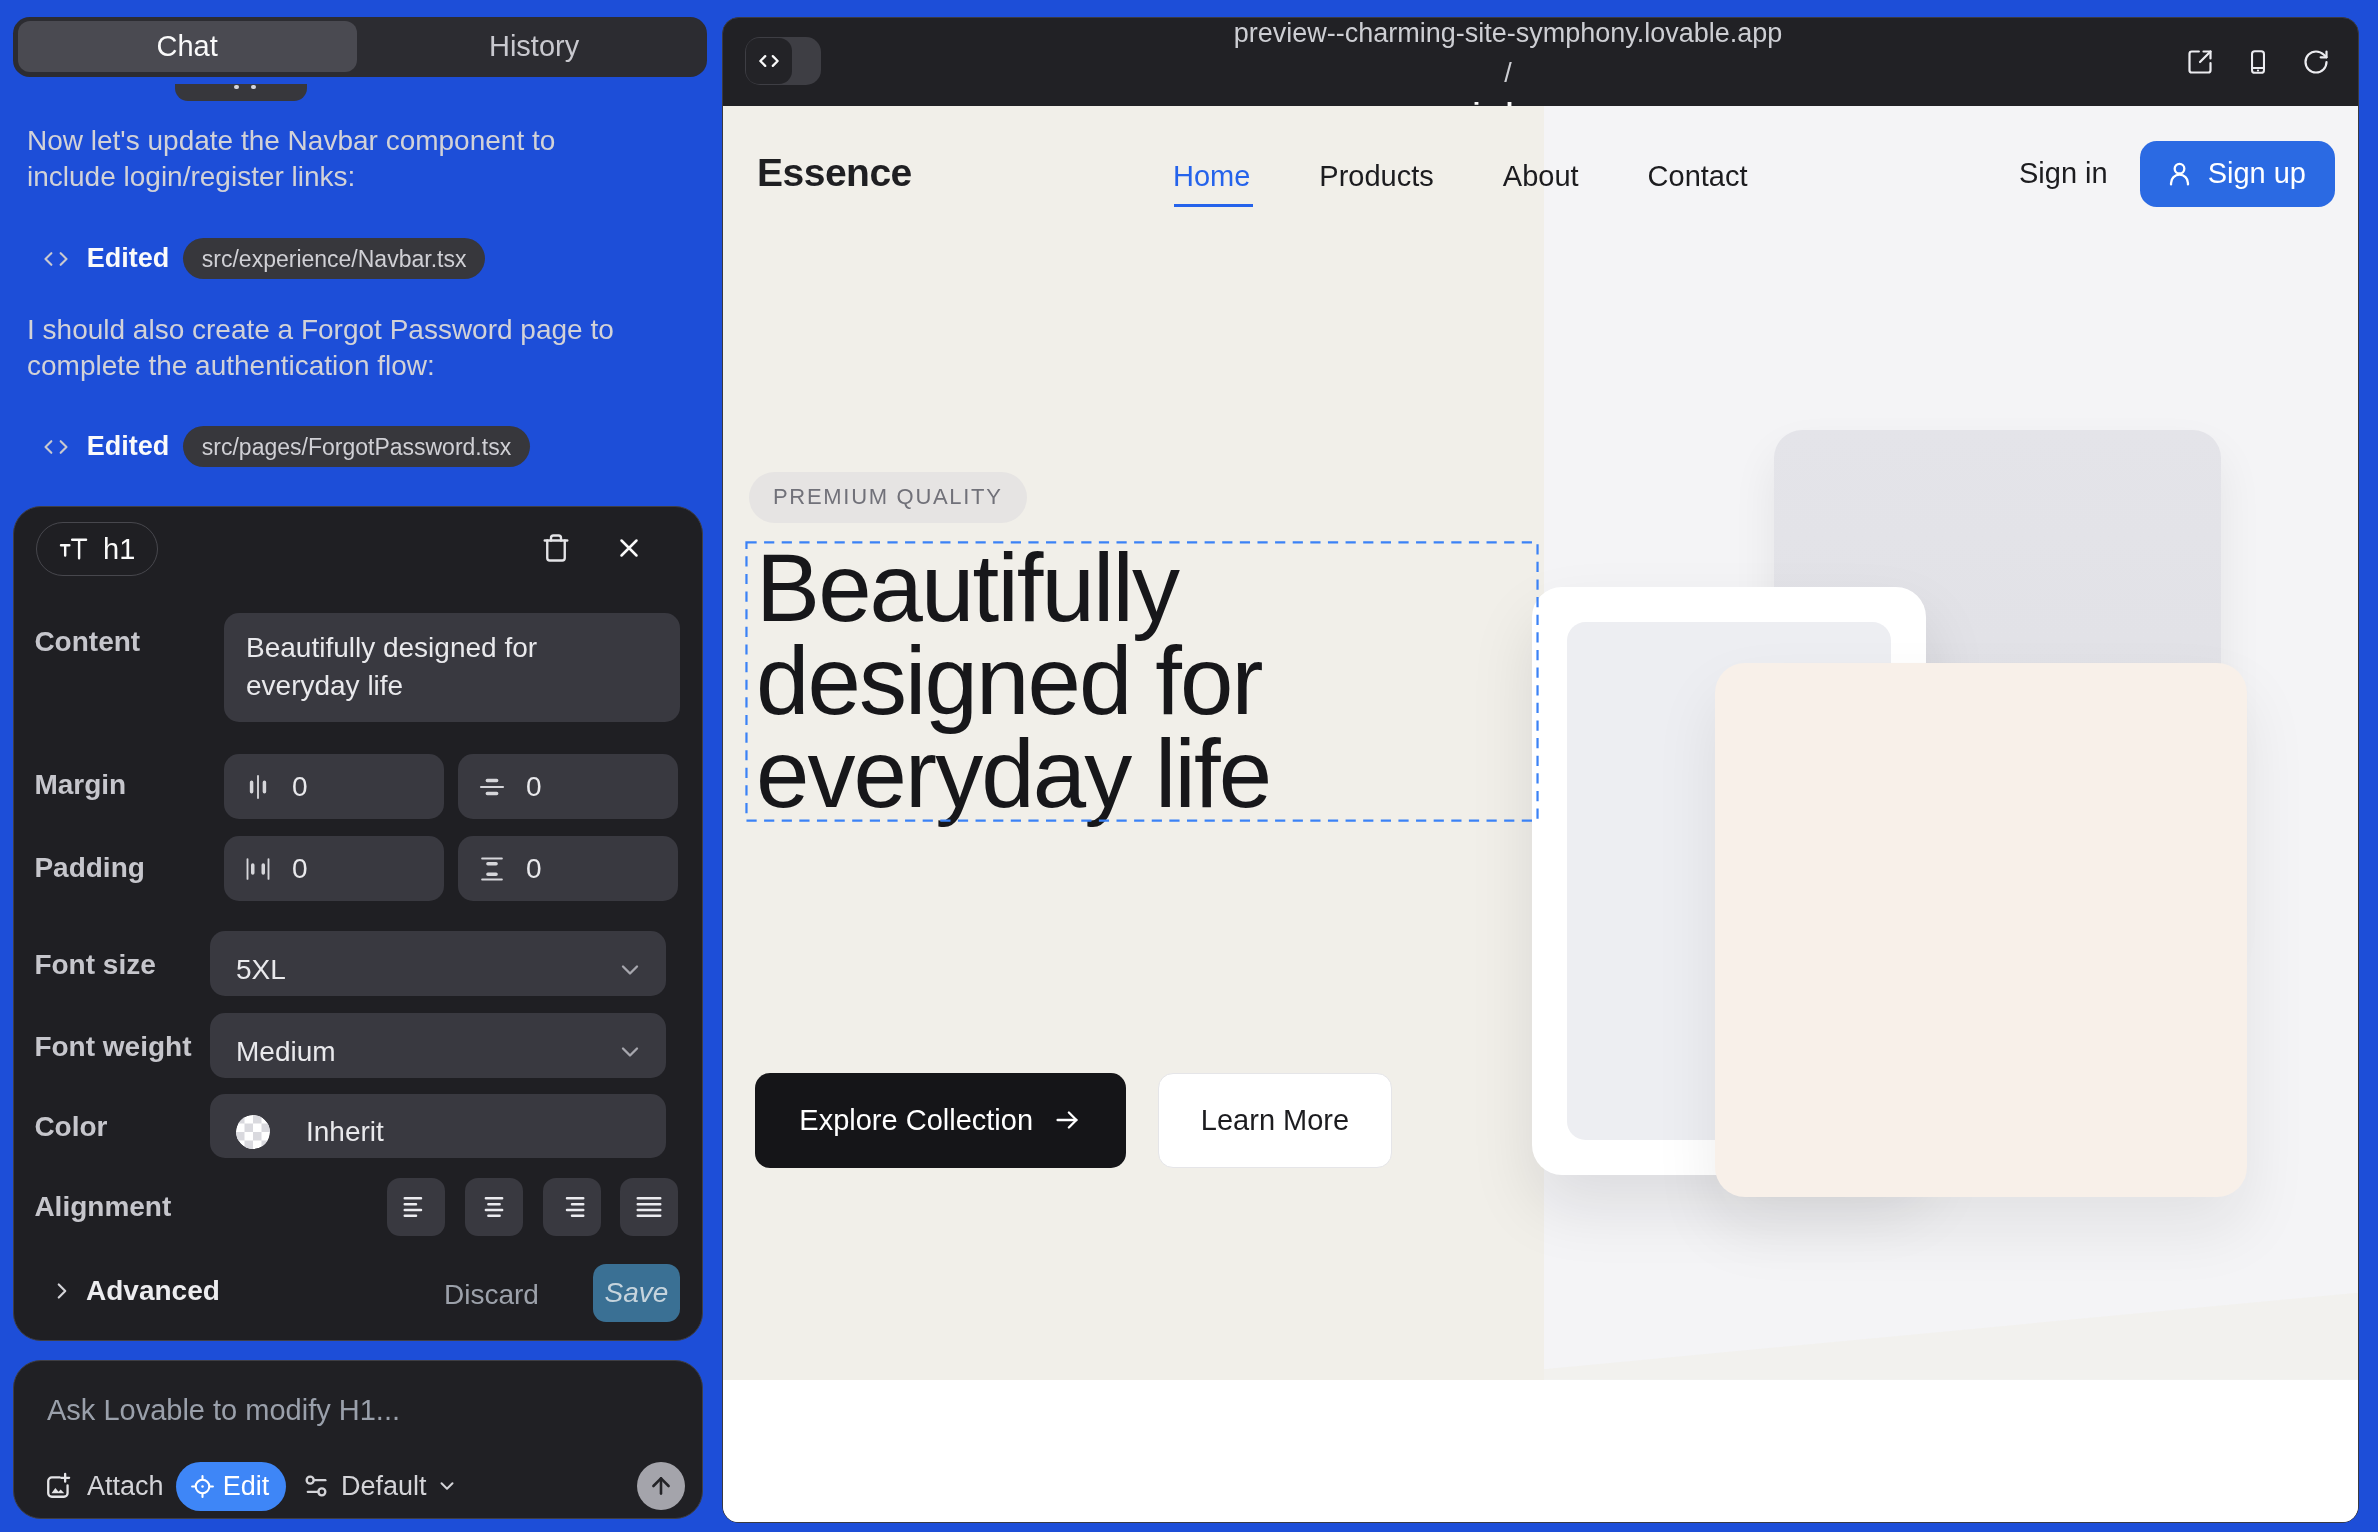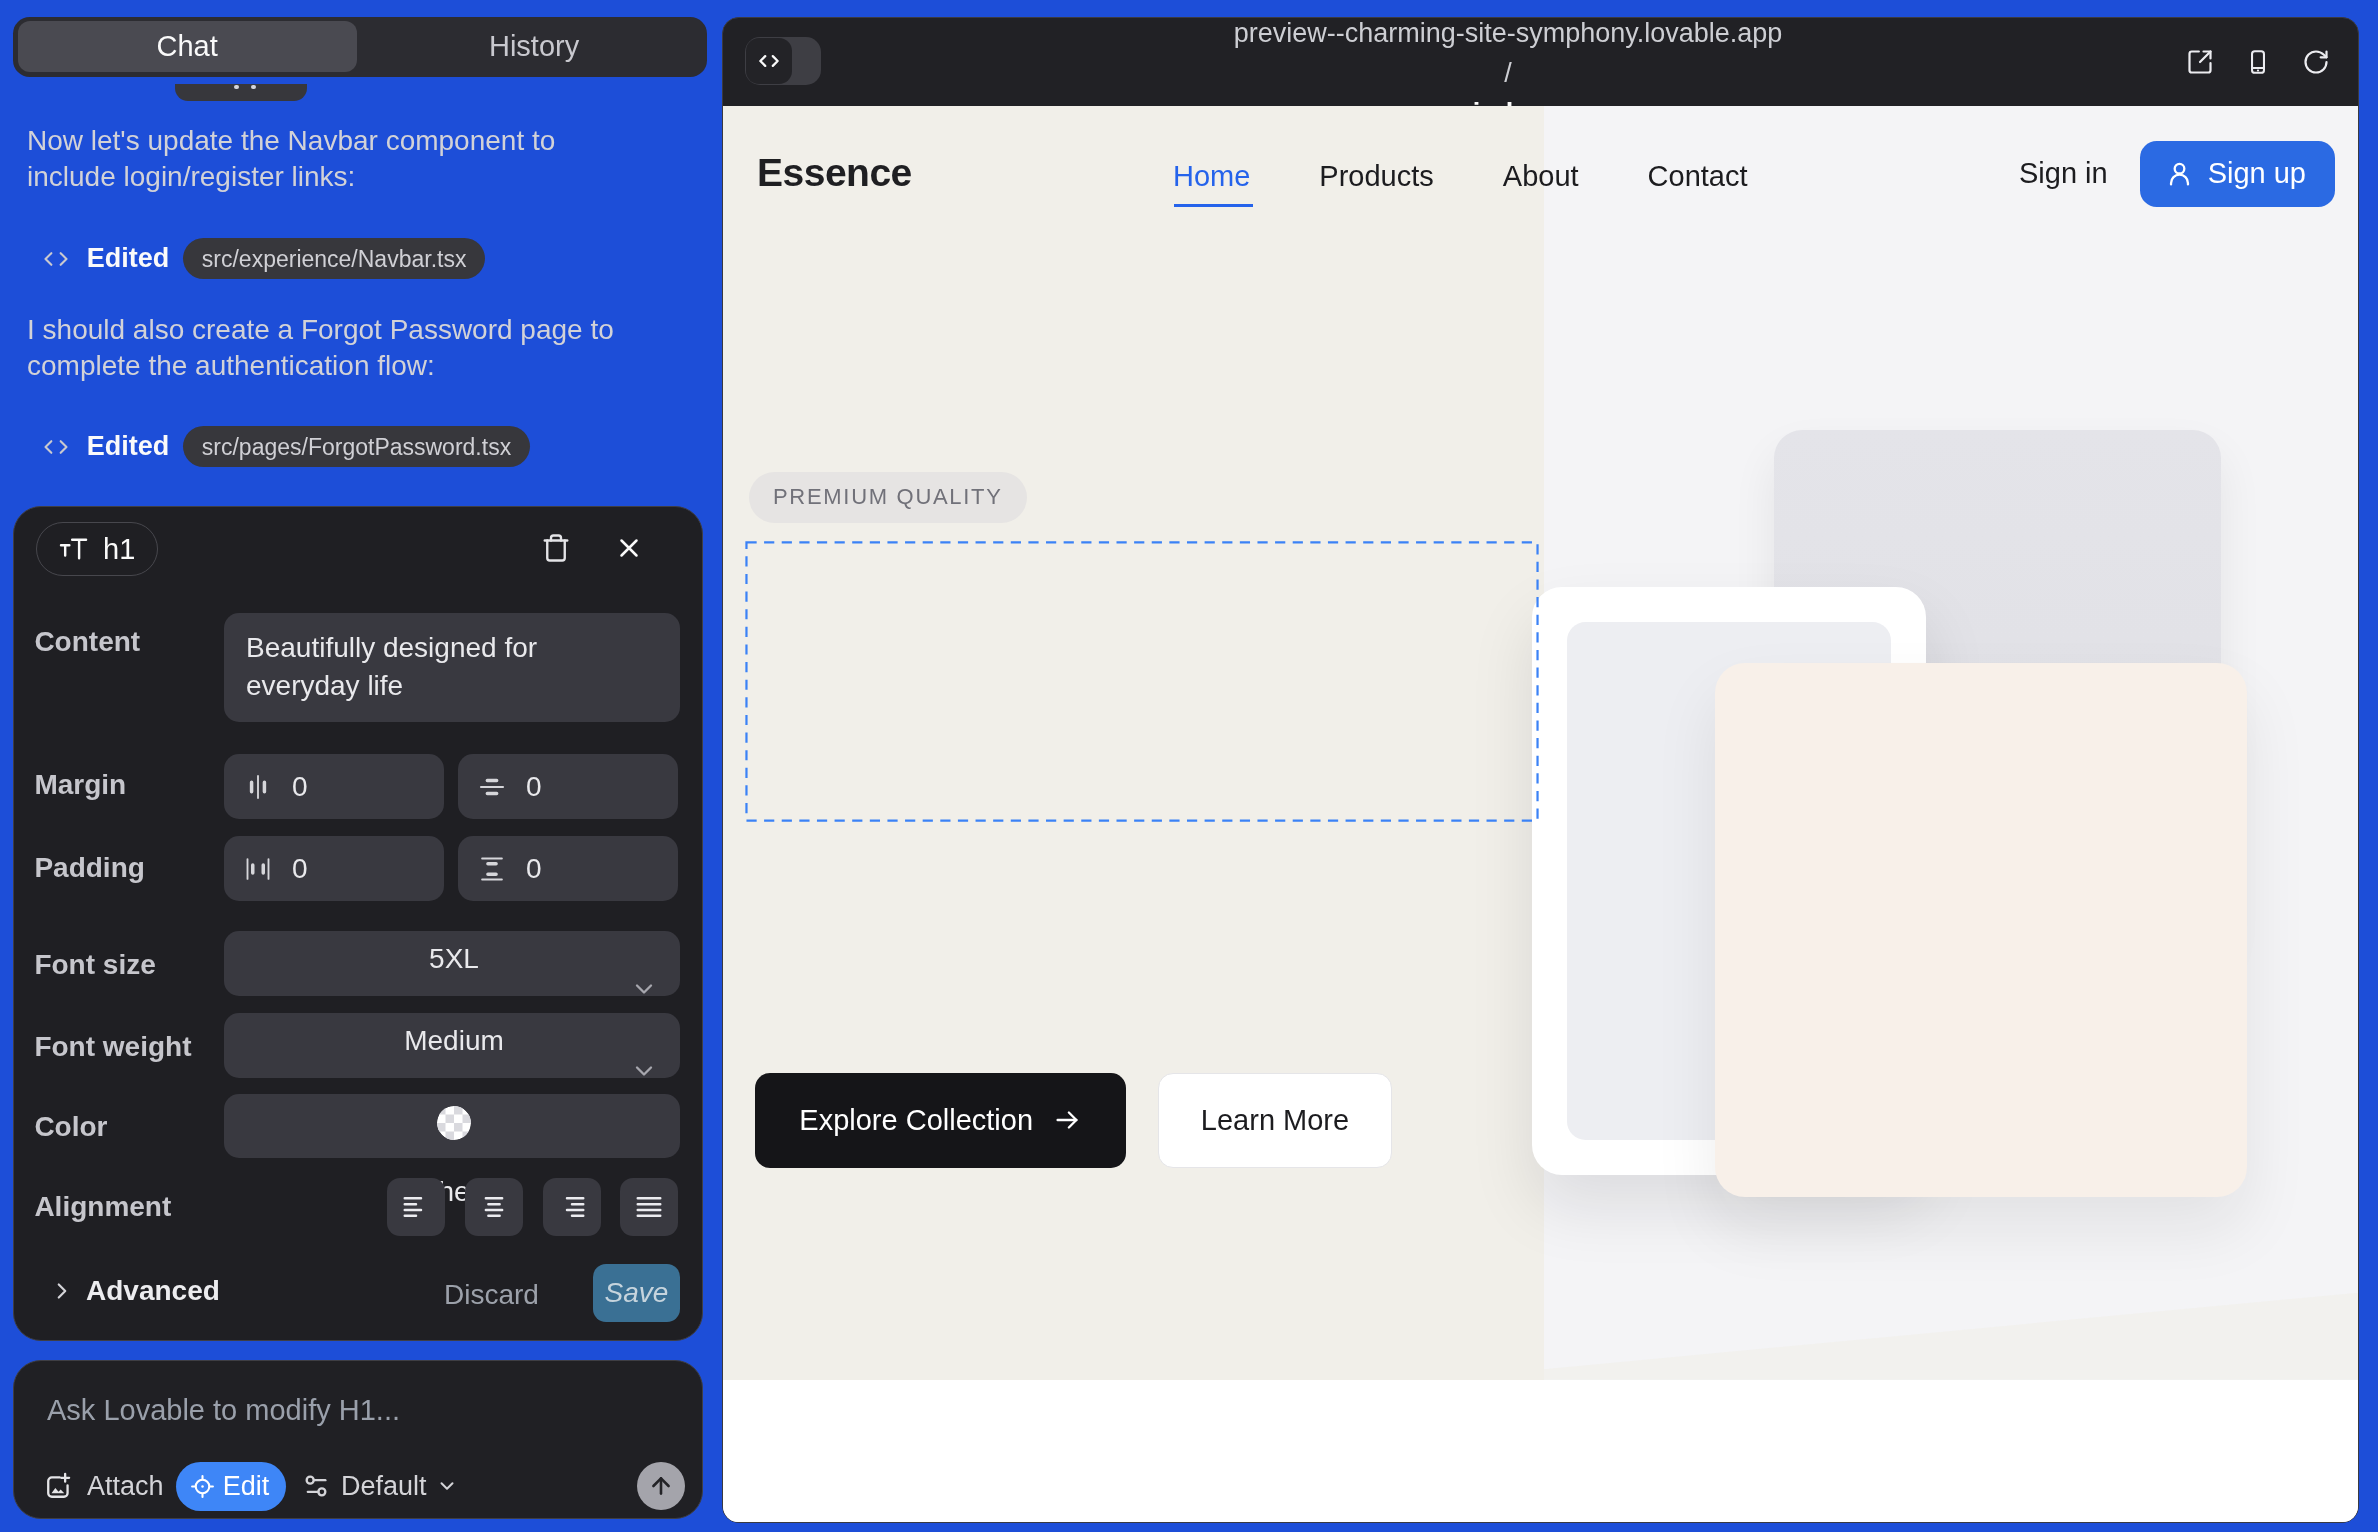--- a/index.html
+++ b/index.html
@@ -21,21 +21,21 @@
   .icon { display:inline-flex; align-items:center; justify-content:center; flex:none; }
   
   .editor { left:13px; top:506px; width:690px; height:835px; border-radius:28px; background:#1f1f23; border:0.9px solid #3e3e44; }
   .tagpill { left:22px; top:15px; height:54px; border-radius:27px; border:1.4px solid #47474d; display:flex; align-items:center; padding:0 22px; gap:14px; }
   .tagpill .tname { font-size:29px; color:#fafafa; }
   .iconbtn { width:41px; height:41px; display:flex; align-items:center; justify-content:center; color:#e4e4e7; }
   .flabel { left:20.4px; font-size:28px; font-weight:600; color:#c6c6cc; }
   .field { background:#393940; border-radius:15px; color:#e9e9ec; font-size:28px; display:flex; align-items:center; }
   .textarea { left:210px; top:106px; width:456px; height:109px; padding:16px 37px 16px 22px; line-height:38px; display:block; }
   .numfield { width:220px; height:65px; padding-left:20.4px; gap:19.5px; }
-  .selfield { left:210px; width:456px; height:65px; padding:12px 22px 0 26px;flex-direction:column; }
+  .selfield { left:196px; width:456px; height:65px; padding:12px 22px 0 26px; }
   .selfield .chev { margin-left:auto; color:#a7a7ae; }
   .swatch { width:34px; height:34px; border-radius:50%; overflow:hidden; flex:none; }
   .alignbtn { width:58px; height:58px; border-radius:13px; background:#393940; display:flex; align-items:center; justify-content:center; color:#ececf0; }
   .adv-label { font-size:28px; font-weight:600; color:#ececef; }
   .discard { font-size:28px; color:#9ca1aa; }
   .savebtn { left:579px; top:757px; width:87px; height:58px; border-radius:13px; background:#3a7094; color:#c6d4dd; font-size:28px; display:flex; align-items:center; justify-content:center;font-style:italic; }
   
   .composer { left:13px; top:1360px; width:690px; height:159px; border-radius:28px; background:#202024; border:0.9px solid #3e3e44; }
   .placeholder { left:33px; top:33px; font-size:29px; color:#9aa0ab; }
   .crow { left:30px; top:100px; height:50px; display:flex; align-items:center; color:#d4d4d8; font-size:27px; }
@@ -359,20 +359,25 @@
           <svg width="29" height="29" viewBox="0 0 24 24" fill="none" stroke="#fff" stroke-width="1.9" stroke-linecap="round" stroke-linejoin="round">
                 <circle cx="12" cy="8" r="4"></circle>
                 <path d="M5 21v-1a7 7 0 0 1 14 0v1"></path>
               </svg>
         </span>
         <span>Sign up</span>
       </span>
     </div>
 
     <span class="abs badge">PREMIUM QUALITY</span>
+    <h1 class="abs h1">
+      <span style="display:block">Beautifully</span>
+      <span style="display:block">designed for</span>
+      <span style="display:block">everyday life</span>
+    </h1>
     <svg class="abs dashed" width="794" height="281" viewBox="0 0 856 303">
           <rect x="1.5" y="1.5" width="853" height="300" fill="none" stroke="#3b82f6" stroke-width="2.4" stroke-dasharray="11 8"></rect>
         </svg>
     <div class="abs cta-row">
       <span class="cta-primary">
         <span>Explore Collection</span>
         <span class="icon">
           <svg width="30" height="30" viewBox="0 0 24 24" fill="none" stroke="#fff" stroke-width="1.9" stroke-linecap="round" stroke-linejoin="round">
                 <path d="M4.5 12h15"></path>
                 <path d="m13.5 6 6 6-6 6"></path>

